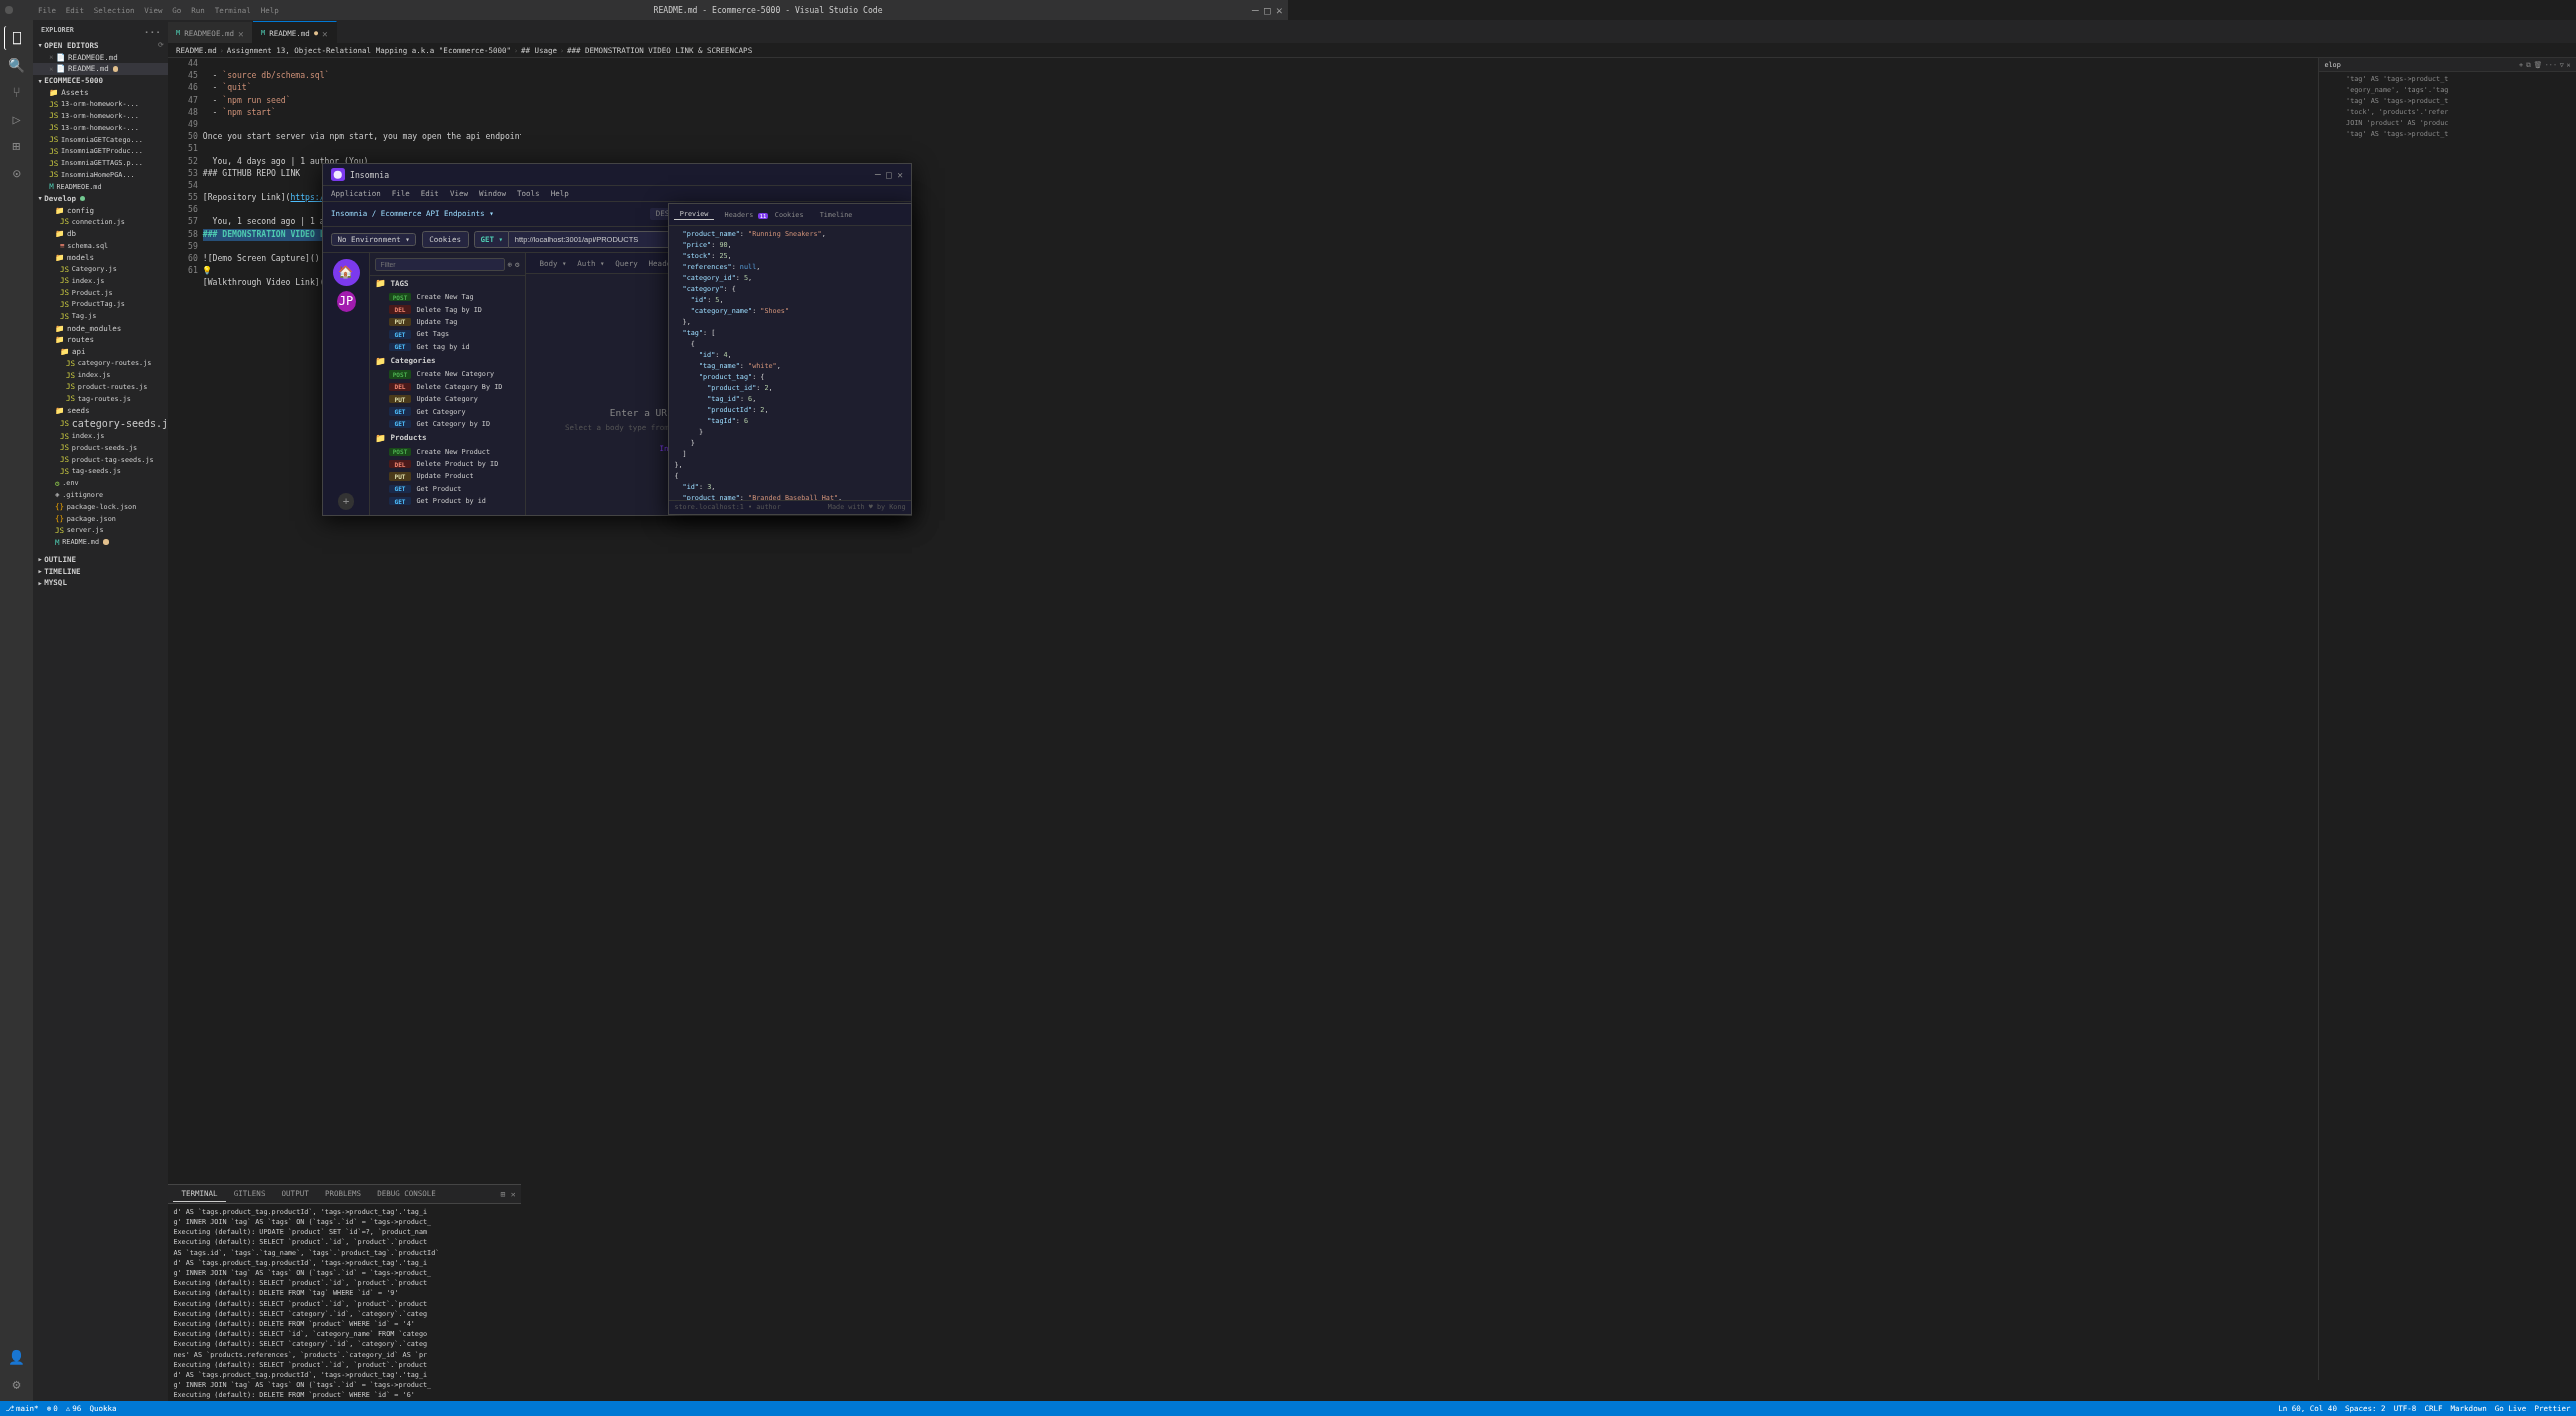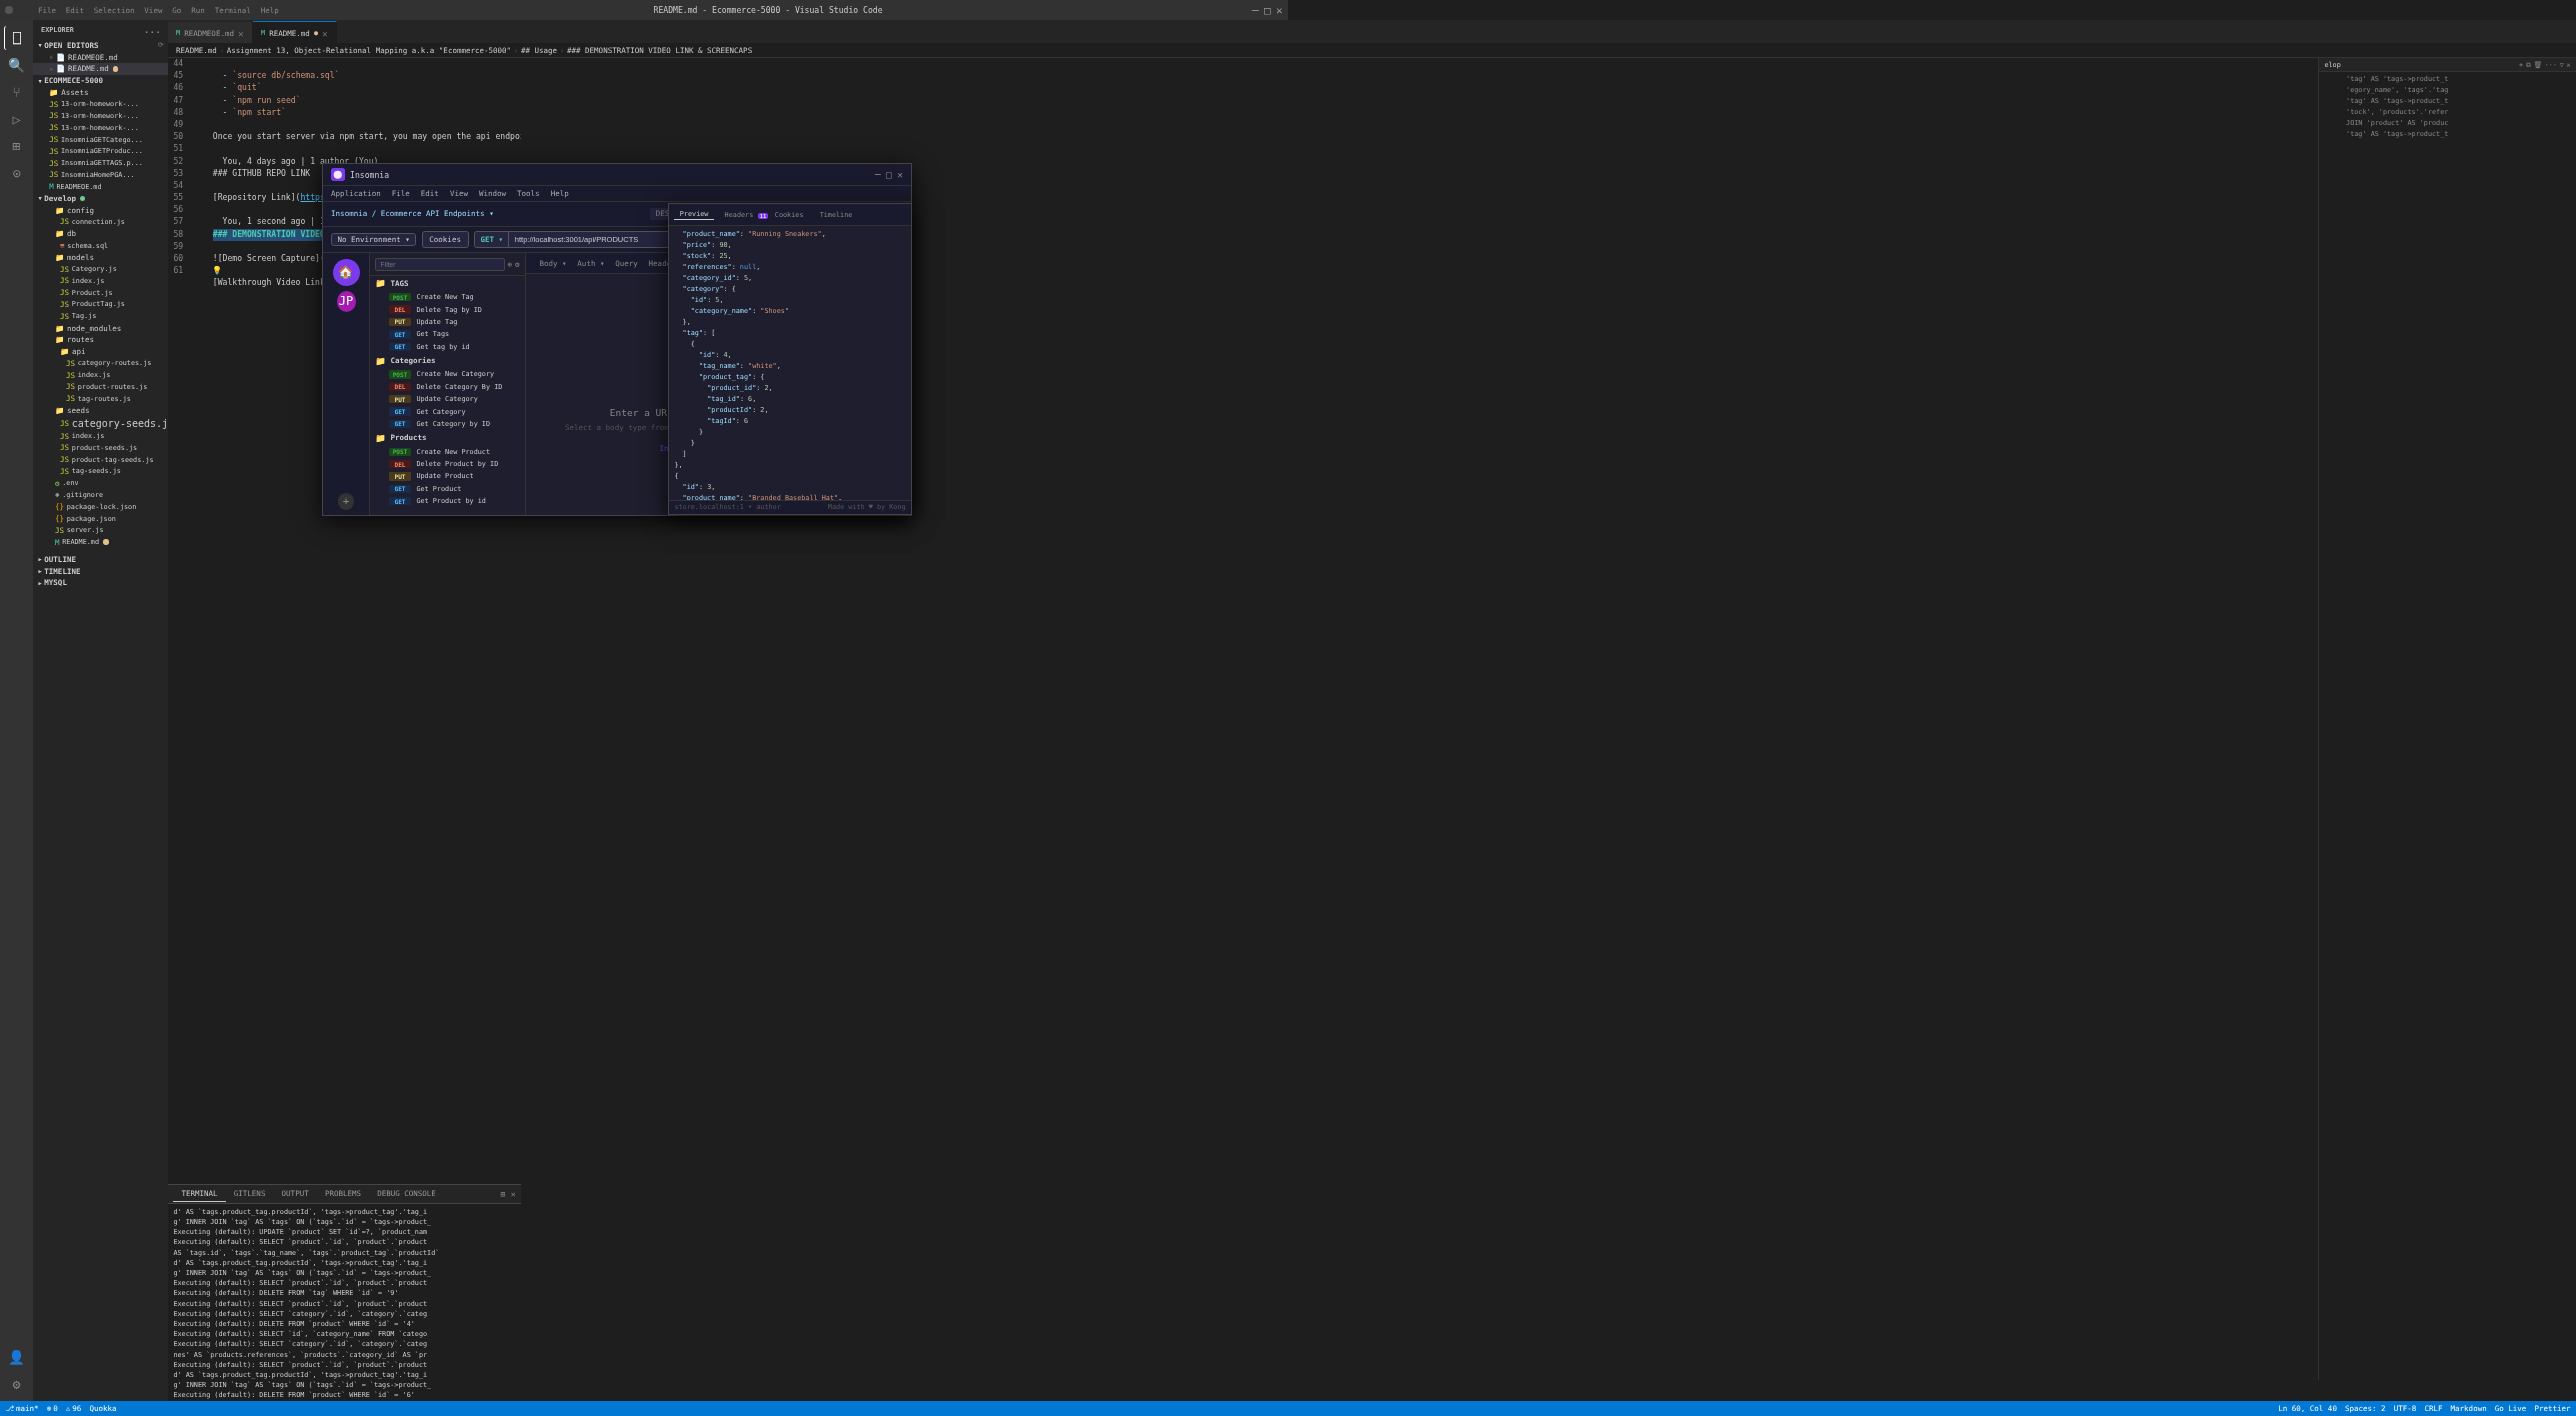--- a/index.html
+++ b/index.html
@@ -182,23 +182,23 @@
       font-family: Consolas, monospace;
       font-size: 8.1px;
     }
     .editor-line {
       display: flex;
       min-height: 12.2px;
       padding: 0 5.4px;
     }
     .line-num {
       width: 24.4px;
-      text-align: left;
+      text-align: right;
       color: #858585;
-      margin-right: 15px;
+      margin-right: 5px;
       flex-shrink: 0;
       user-select: none;
     }
     .line-content { color: #cccccc; white-space: pre; }
     .line-content .str { color: #ce9178; }
     .line-content .link { color: #4fc1ff; text-decoration: underline; }
     .line-content .h3 { color: #4ec9b0; font-weight: bold; }
 
     
     .terminal-panel {

